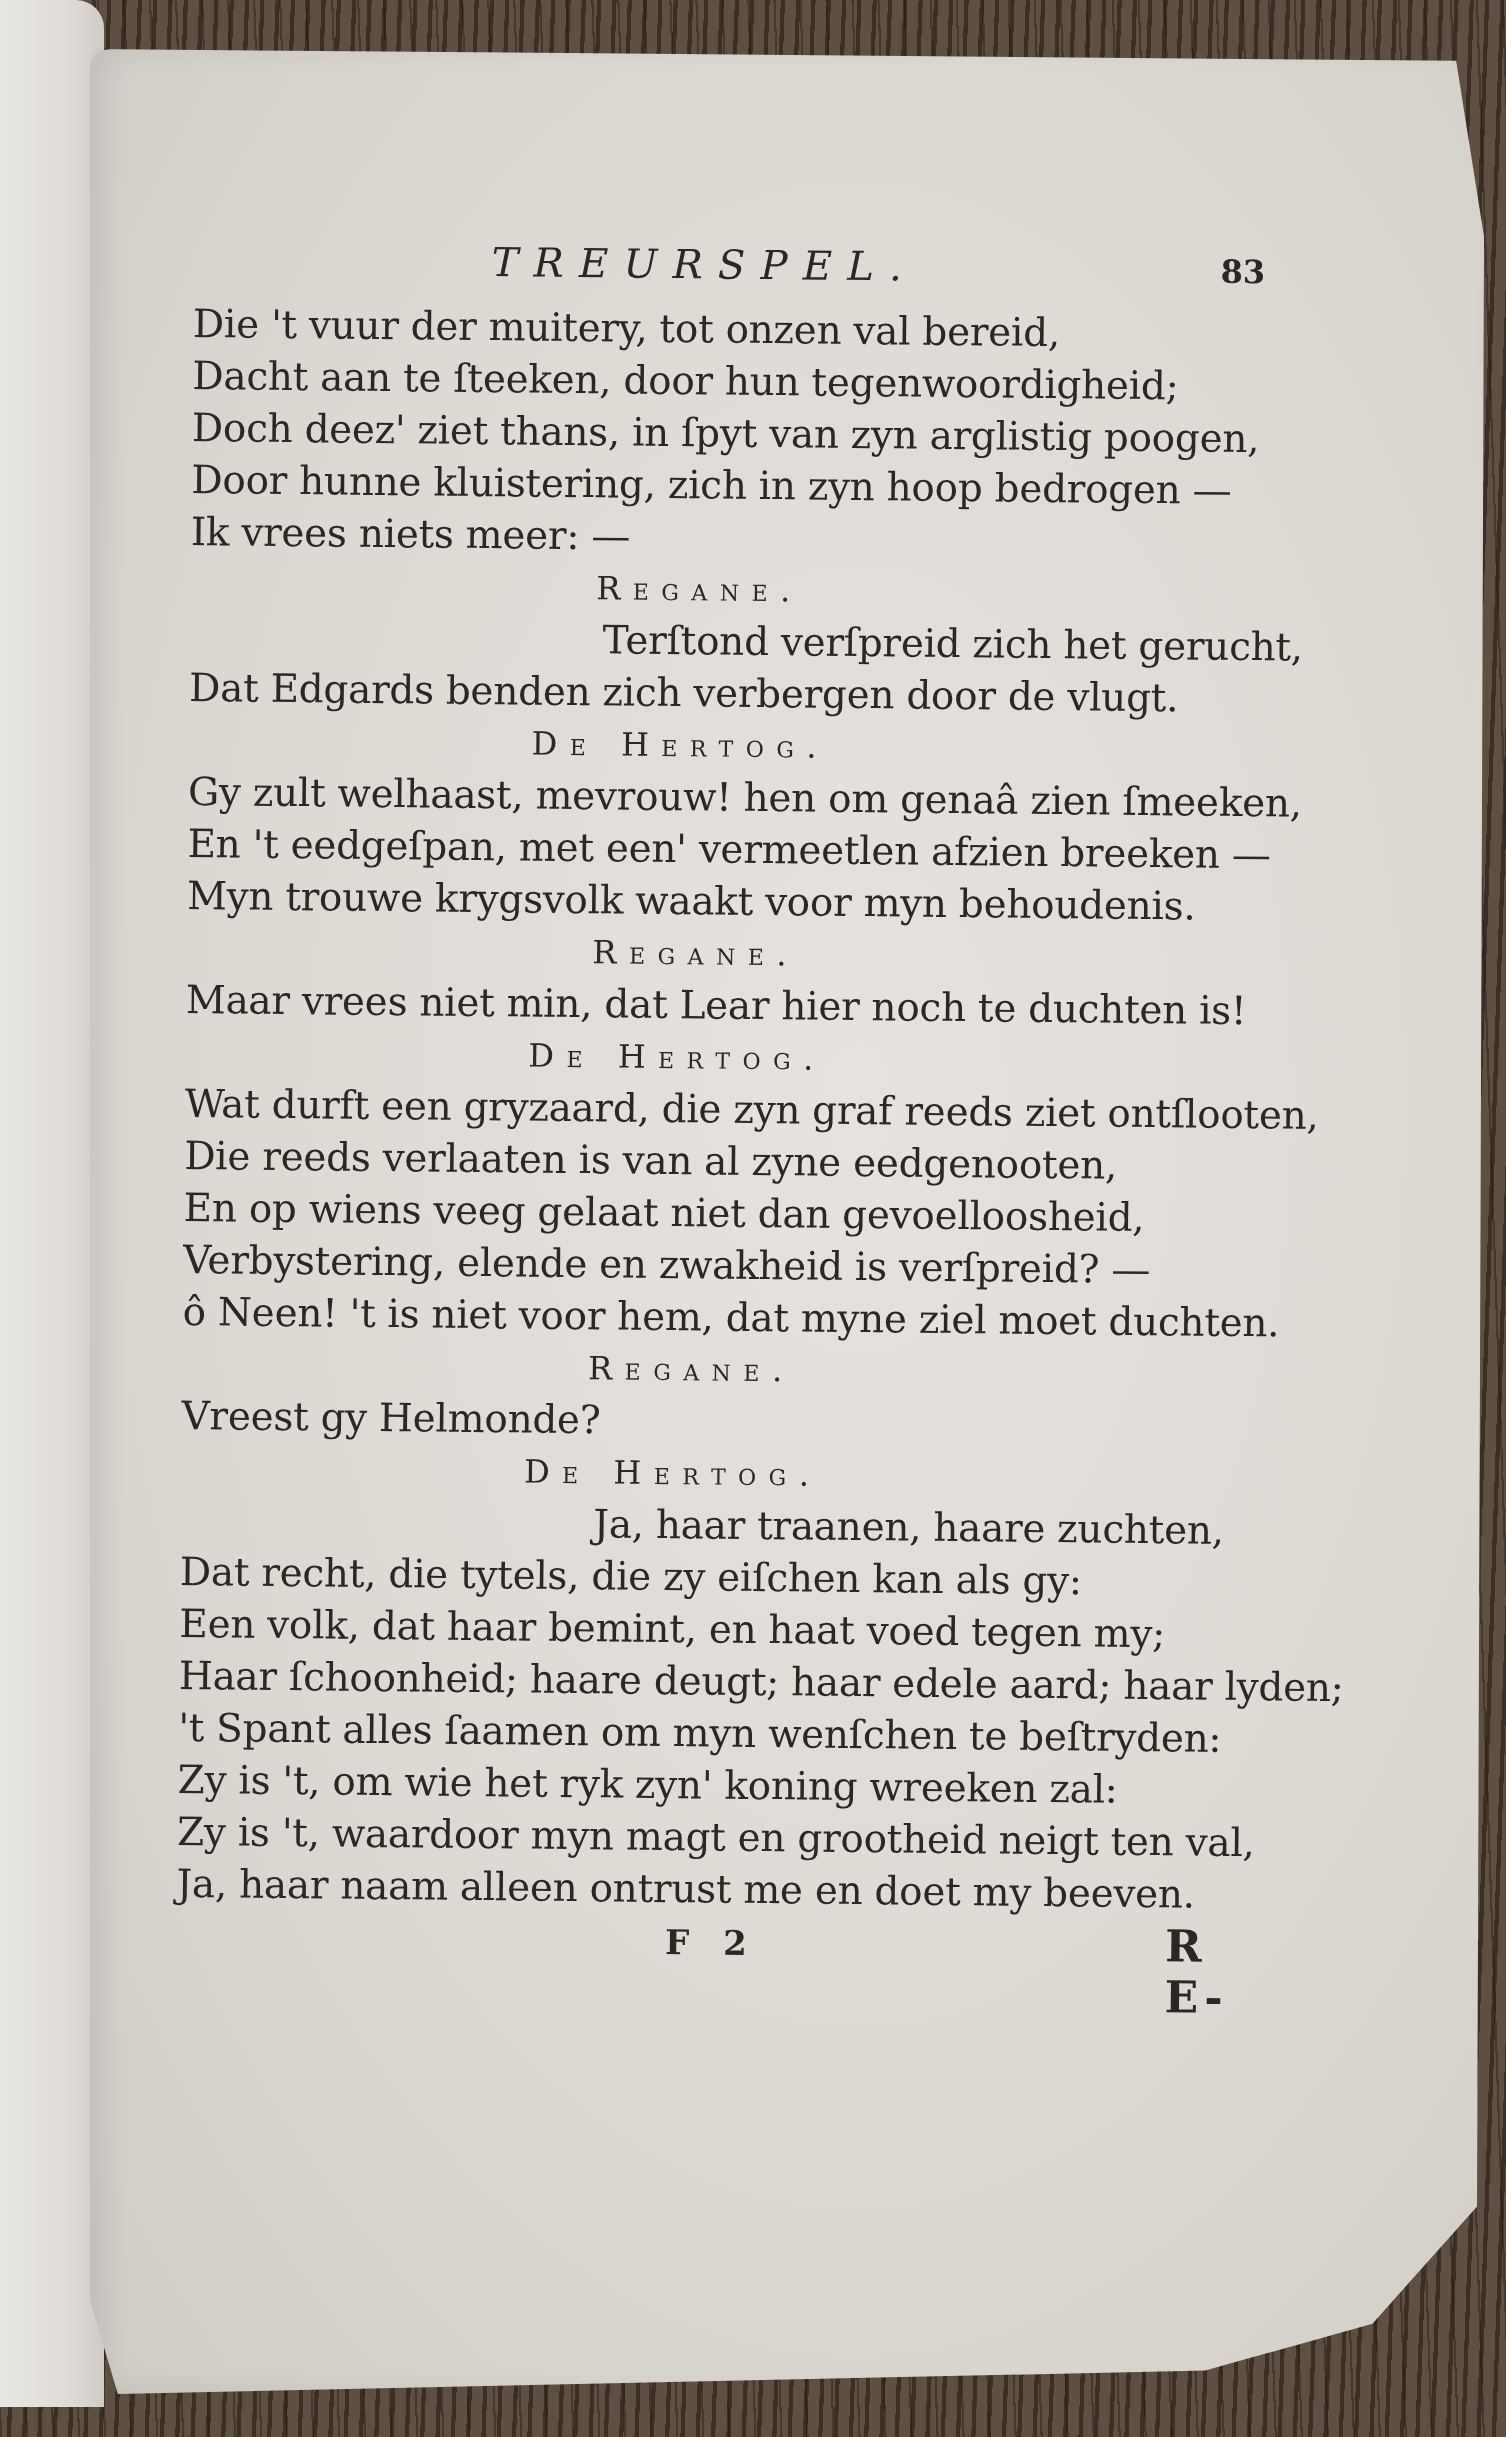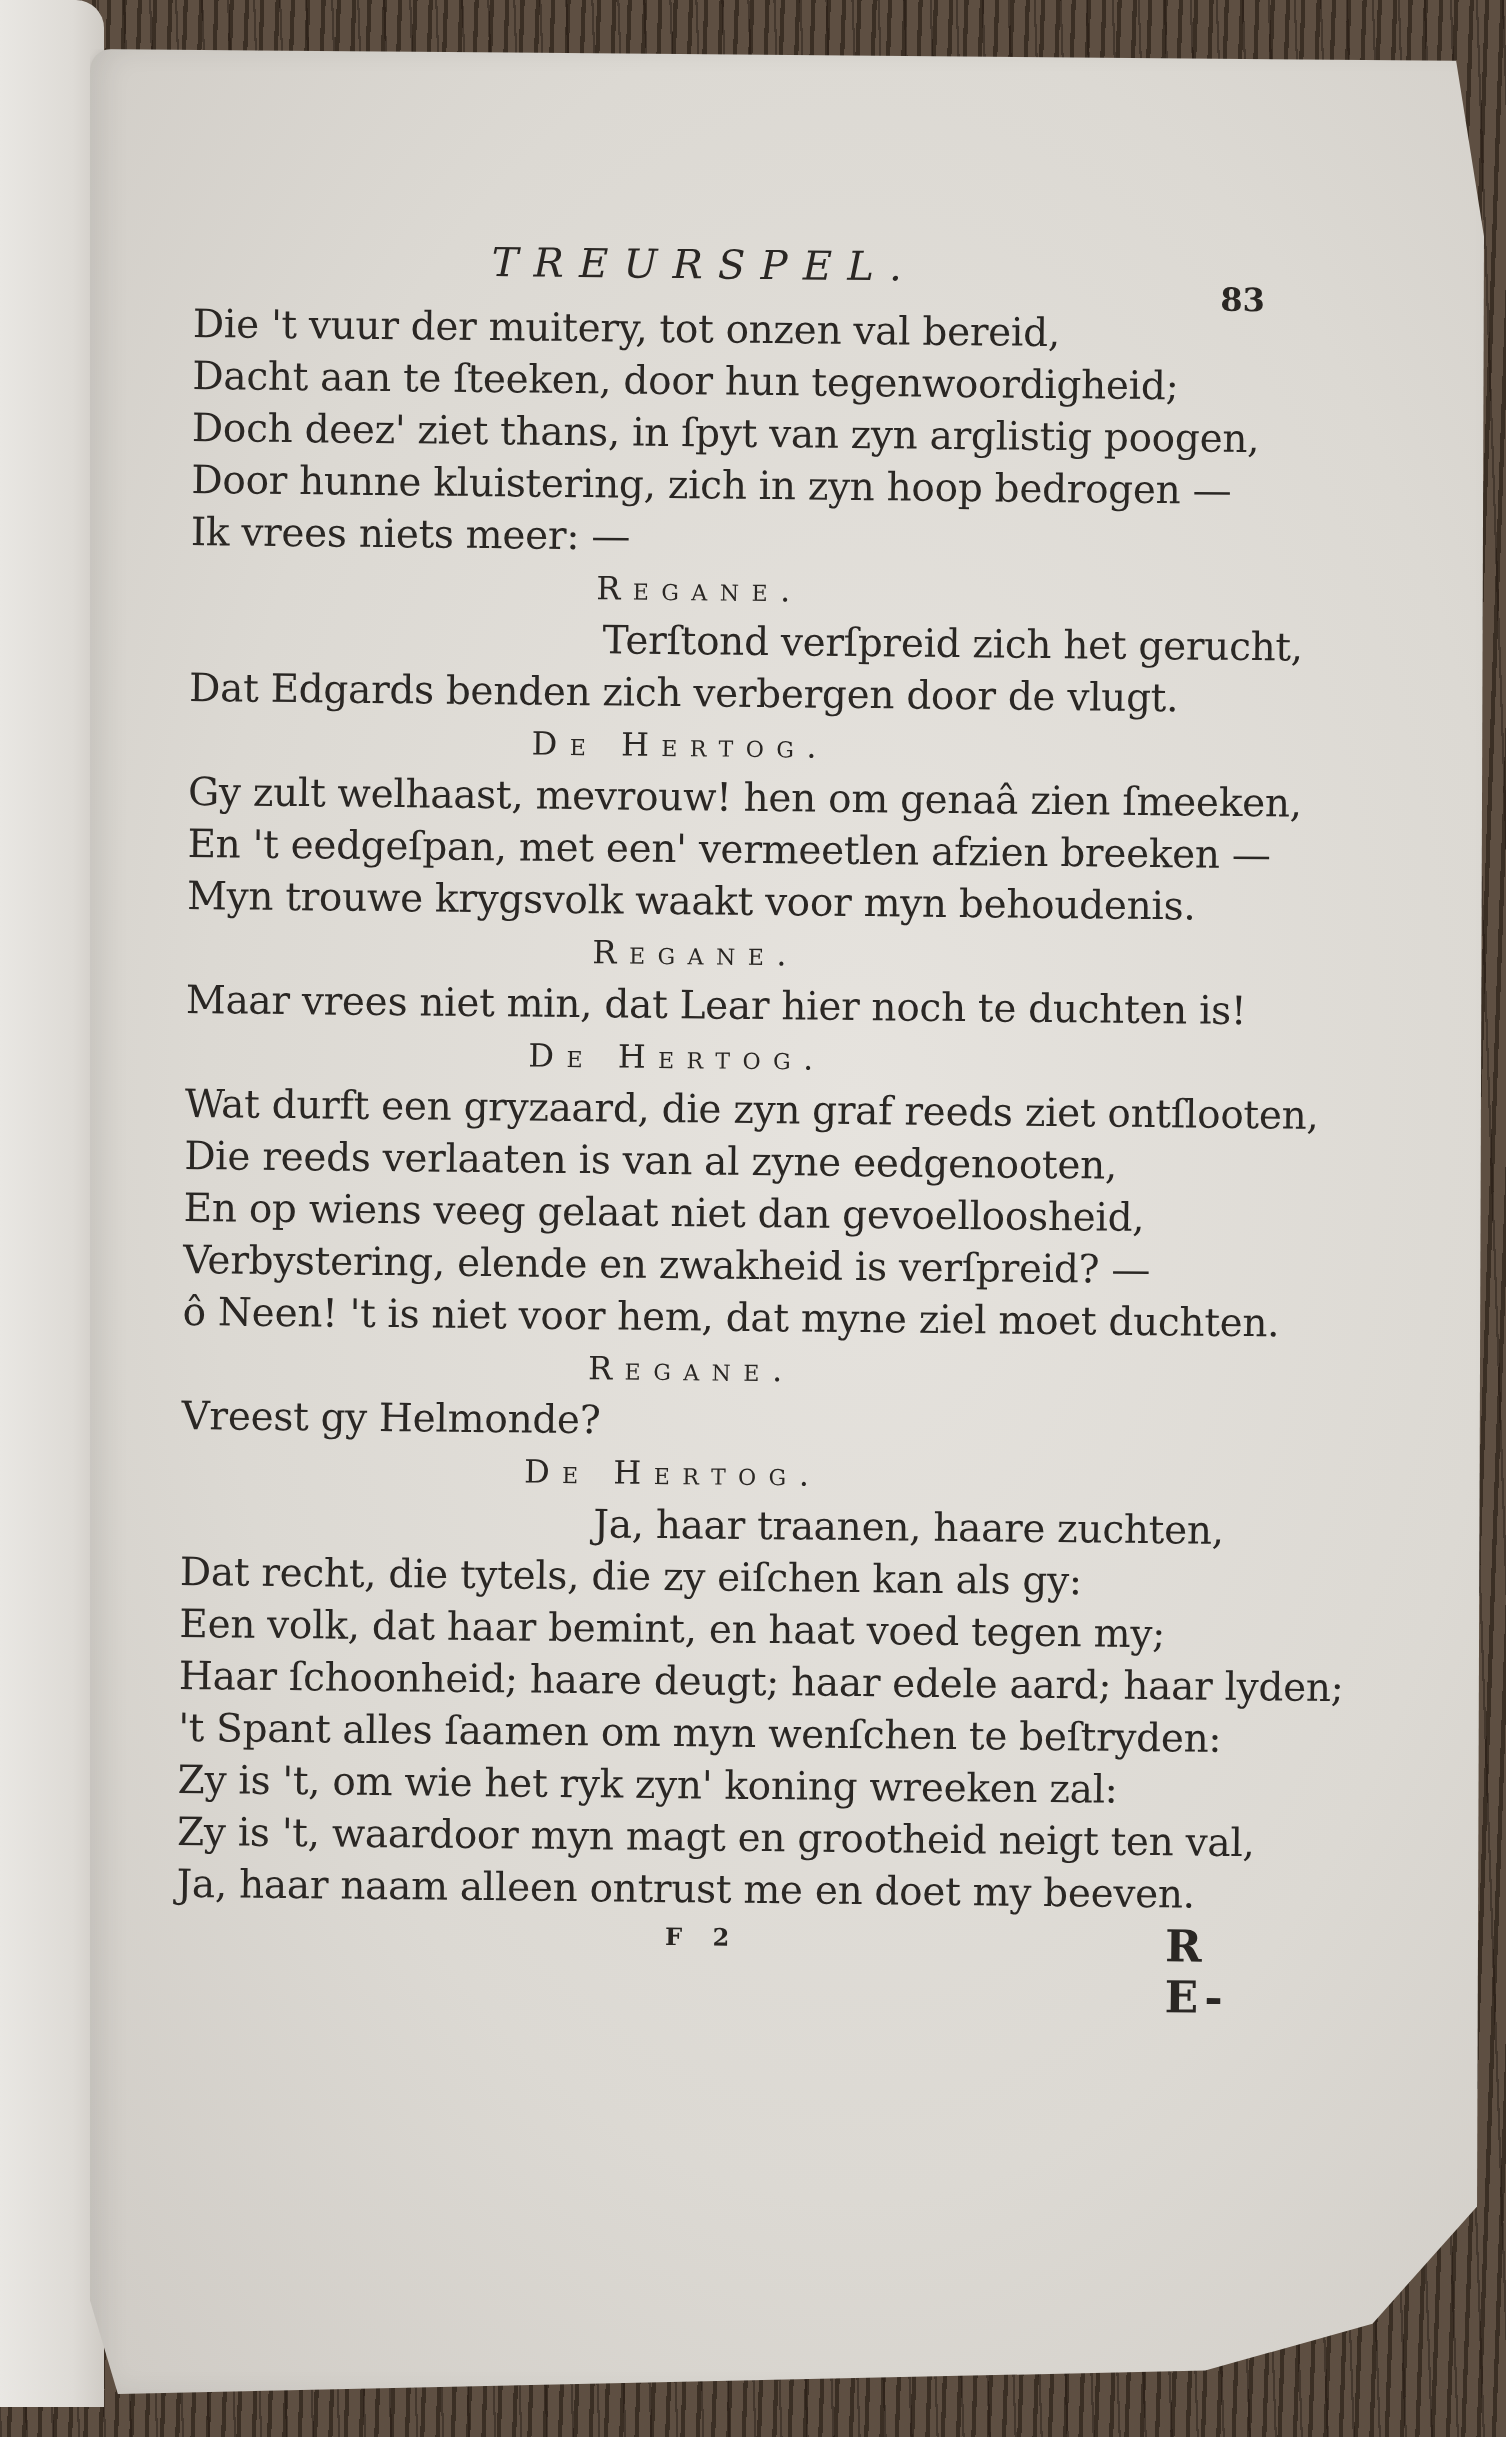--- a/index.html
+++ b/index.html
@@ -28,38 +28,38 @@
     transform:rotate(0.6deg); transform-origin:0 0;
   }
   .running-head {
     position:relative; height:69px;
   }
   .running-title {
     position:absolute; left:298px; top:7px;
     font-style:italic; font-size:40px; letter-spacing:15.3px;
   }
   .page-number {
-    position:absolute; left:1027px; top:12.5px; font-size:32px; font-weight:bold;margin-top:28px;
+    position:absolute; left:1027px; top:12.5px; font-size:32px; font-weight:bold;
   }
   .line {
     font-size:39px; line-height:52px; white-space:nowrap;
     letter-spacing:-0.3px;
   }
   .indent { padding-left:413px; }
   .speaker {
     font-size:32px; line-height:52px; text-align:left; letter-spacing:12.5px;
     font-variant:small-caps;
   }
   .speaker.regane { padding-left:406px; }
   .speaker.hertog { padding-left:343px; }
   .footer {
     position:relative; height:55px; margin-top:7px;
   }
   .signature {
-    position:absolute; left:489px; top:0; font-size:24px; font-weight:bold; letter-spacing:11px;
+    position:absolute; left:489px; top:0; font-size:34px; font-weight:bold; letter-spacing:11px;
   }
   .catchword {
     position:absolute; left:989px; top:-7px; font-size:44px; font-weight:bold; letter-spacing:5.5px;
   }
 </style>
 </head>
 <body>
 
 <div class="left-page"></div>
 <div class="page"></div>

